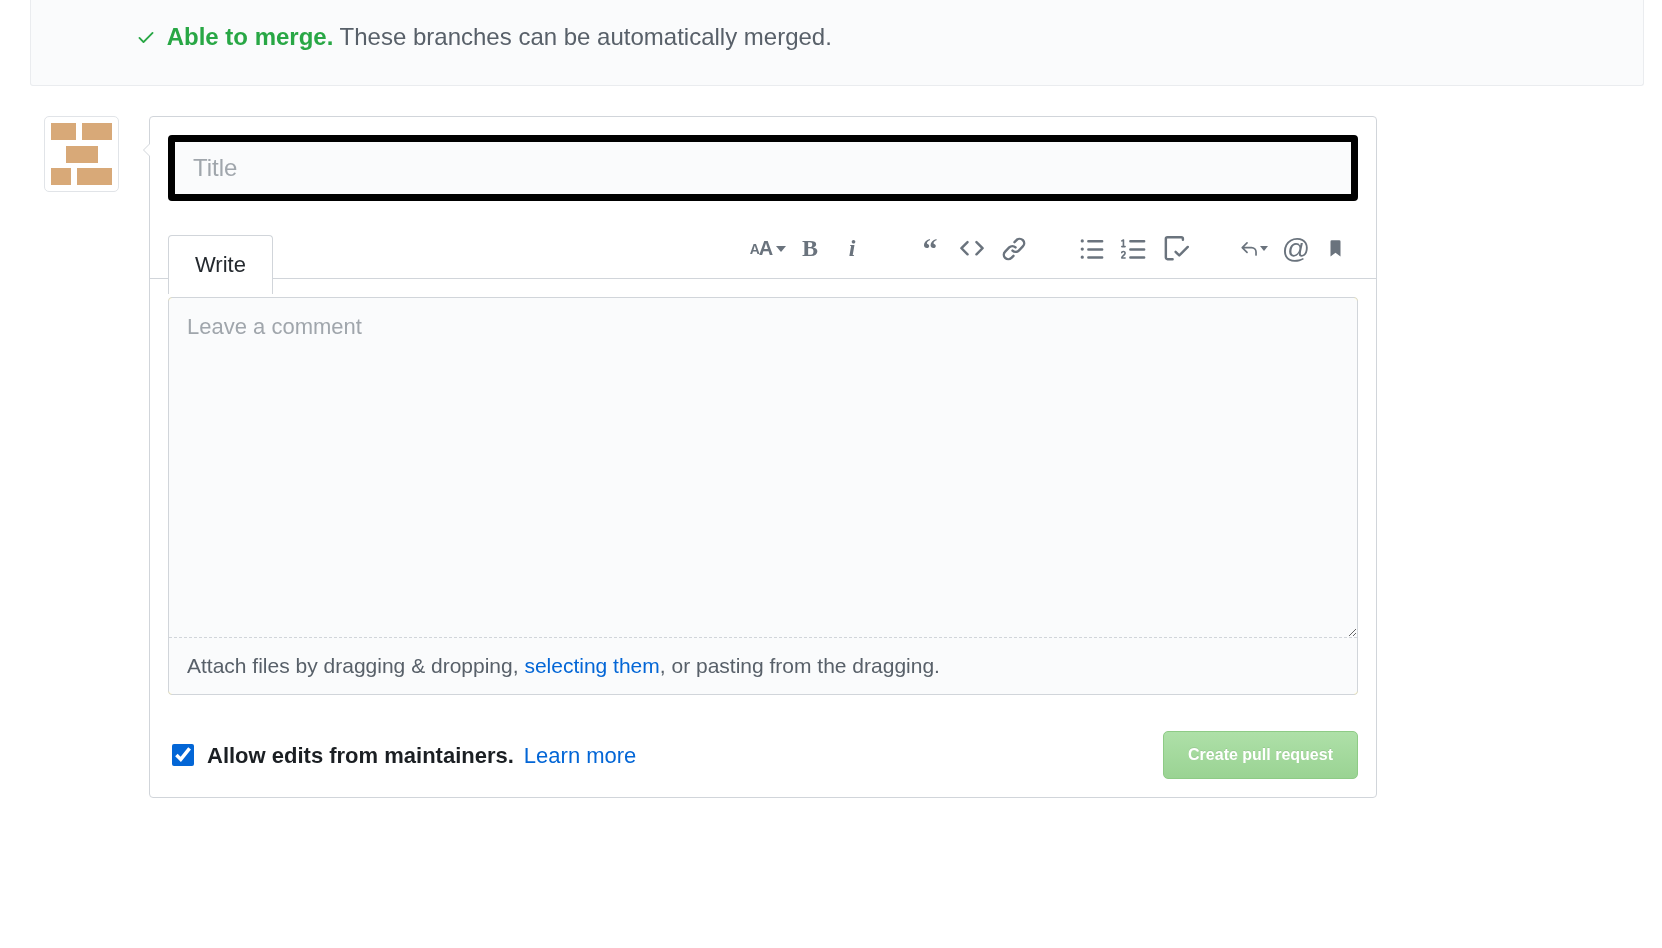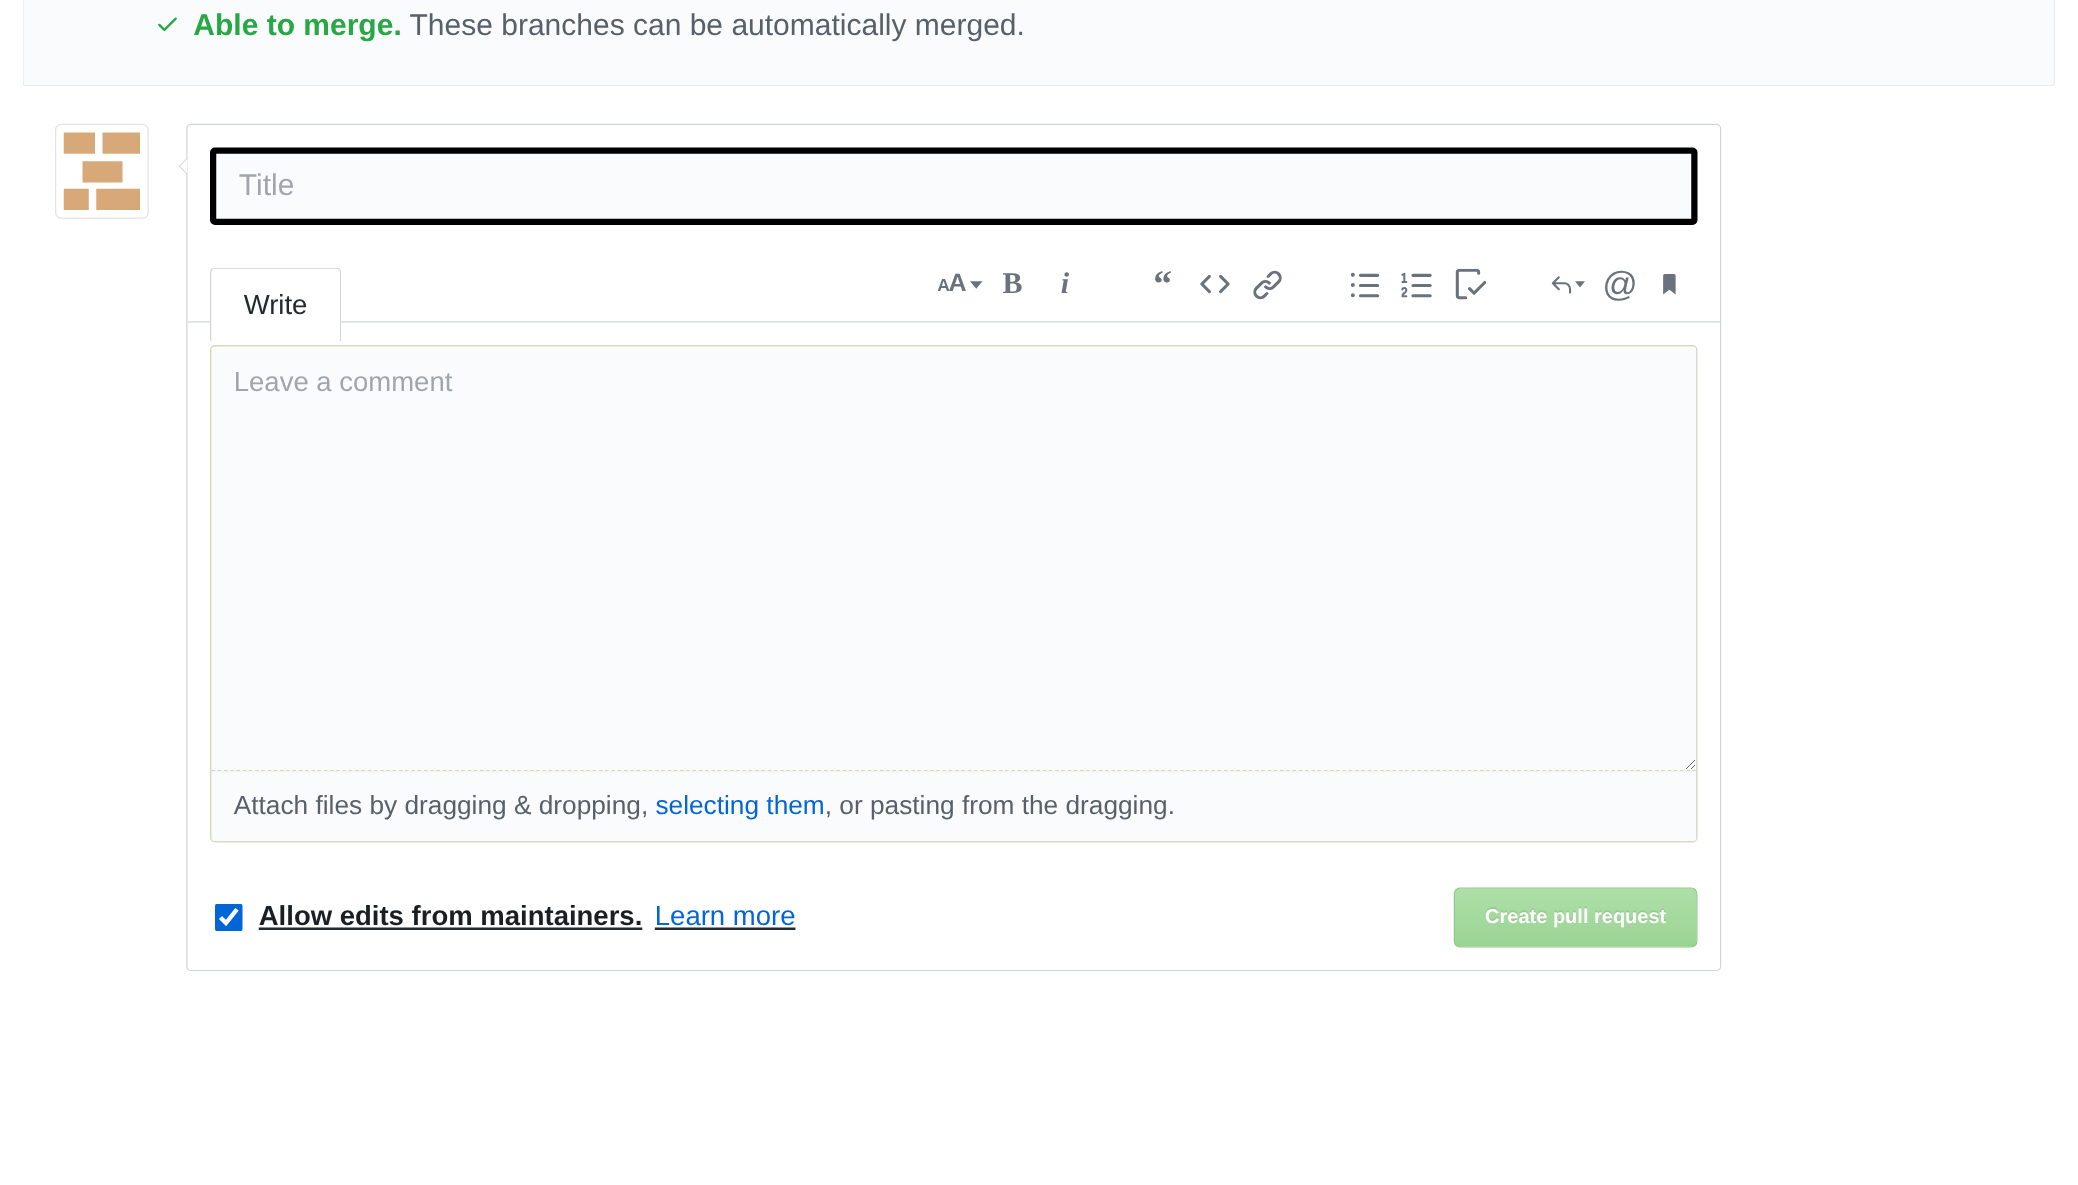--- a/index.html
+++ b/index.html
@@ -5,22 +5,22 @@
   * { box-sizing: border-box; }
   body {
     margin: 0;
     padding: 0;
     font-family: -apple-system, BlinkMacSystemFont, "Segoe UI", Helvetica, Arial, sans-serif;
     background: #ffffff;
     color: #24292e;
     font-size: 14px;
   }
   .merge-status {
-    margin: 0 18px 0 18px;
-    padding: 4px 30px 30px 105px;
+    margin: 0 18px 0 30px;
+    padding: 20px 30px 30px 105px;
     border-left: 1px solid #eaecef;
     border-right: 1px solid #eaecef;
     border-bottom: 1px solid #eaecef;
     border-radius: 0 0 3px 3px;
     background: #fafbfc;
     font-size: 24px;
     line-height: 1.4;
   }
   .merge-status .check-icon {
     color: #28a745;
@@ -93,21 +93,21 @@
     left: -12px;
     border: 6px solid transparent;
     border-right-color: #fff;
   }
 
   .title-input {
     margin: 18px;
     width: calc(100% - 36px);
     font-size: 24px;
     padding: 12px 18px;
-    border: 5px solid #000000;
+    border: 7px solid #000000;
     border-radius: 4px;
     background: #fafbfc;
     color: #24292e;
     outline: none;
   }
   .title-input::placeholder { color: #a0a6ac; }
 
   .tabs {
     display: flex;
     align-items: center;
@@ -206,24 +206,23 @@
   .attach-hint .link { color: #0366d6; cursor: pointer; }
 
   .footer {
     display: flex;
     align-items: center;
     justify-content: space-between;
     padding: 18px;
   }
   .allow-edits {
     display: flex;
-    align-items: flex-start;
+    align-items: flex-end;
     font-size: 22px;
     gap: 10px;
-    text-decoration: underline;
   }
   .allow-edits input[type="checkbox"] {
     width: 22px;
     height: 22px;
     accent-color: #0366d6;
     cursor: pointer;
   }
   .allow-edits .label { font-weight: 700; color: #1b1f23; }
   .allow-edits .learn { color: #0366d6; cursor: pointer; font-weight: 400; }
 

